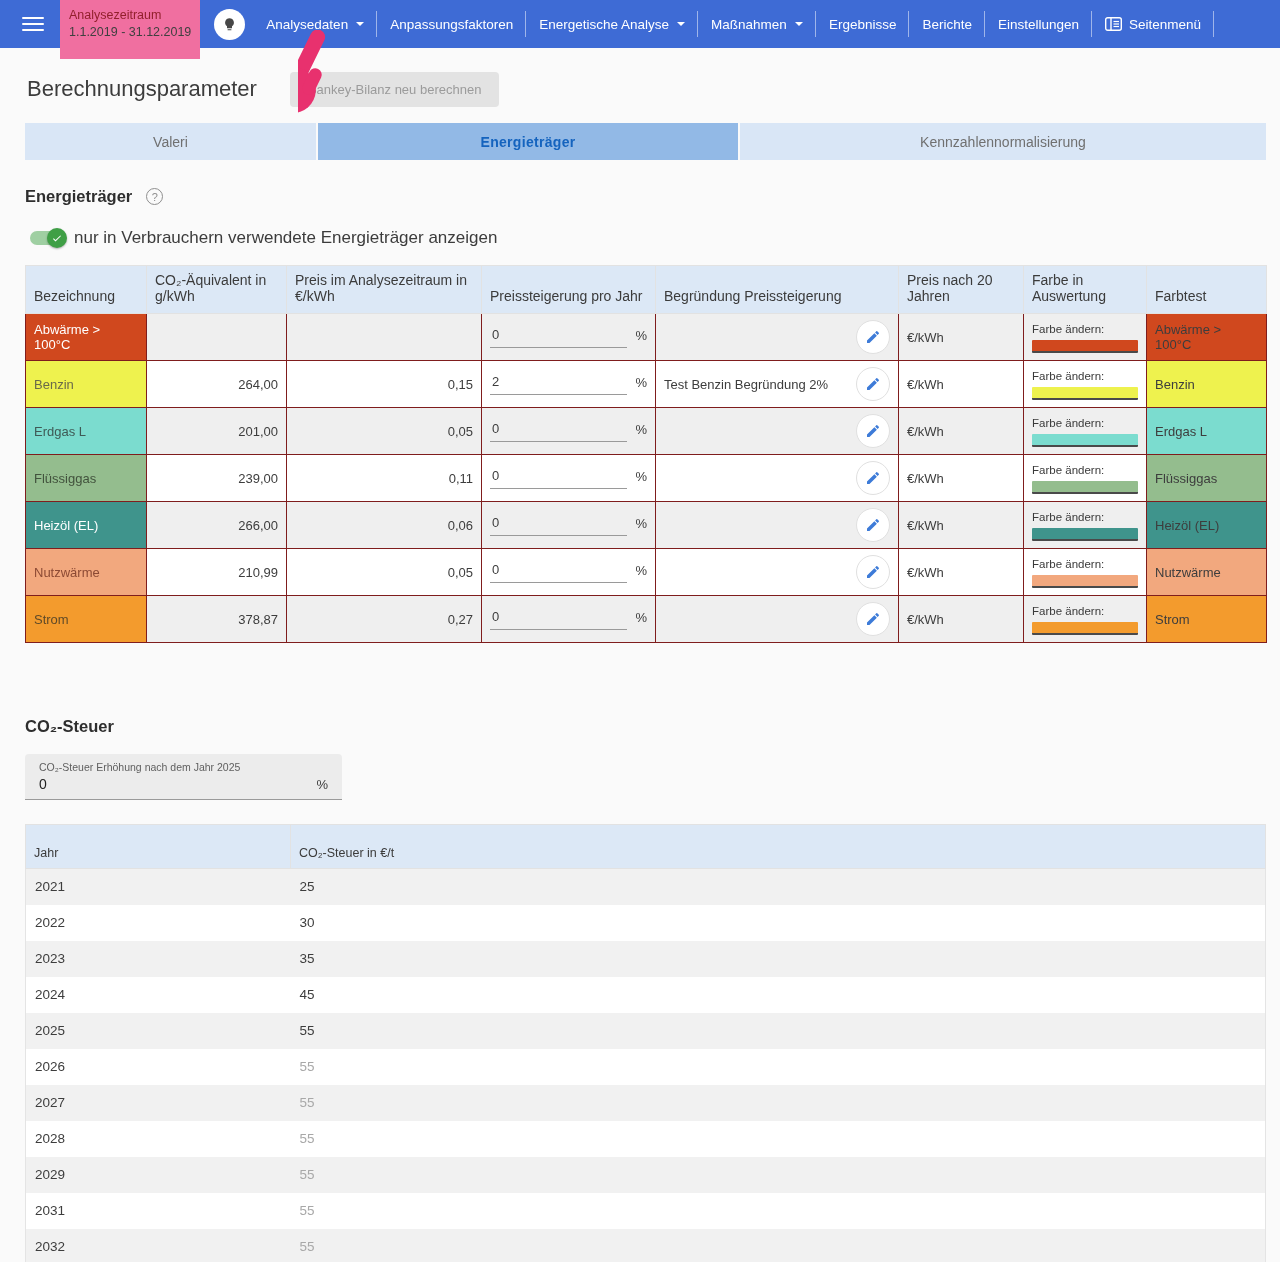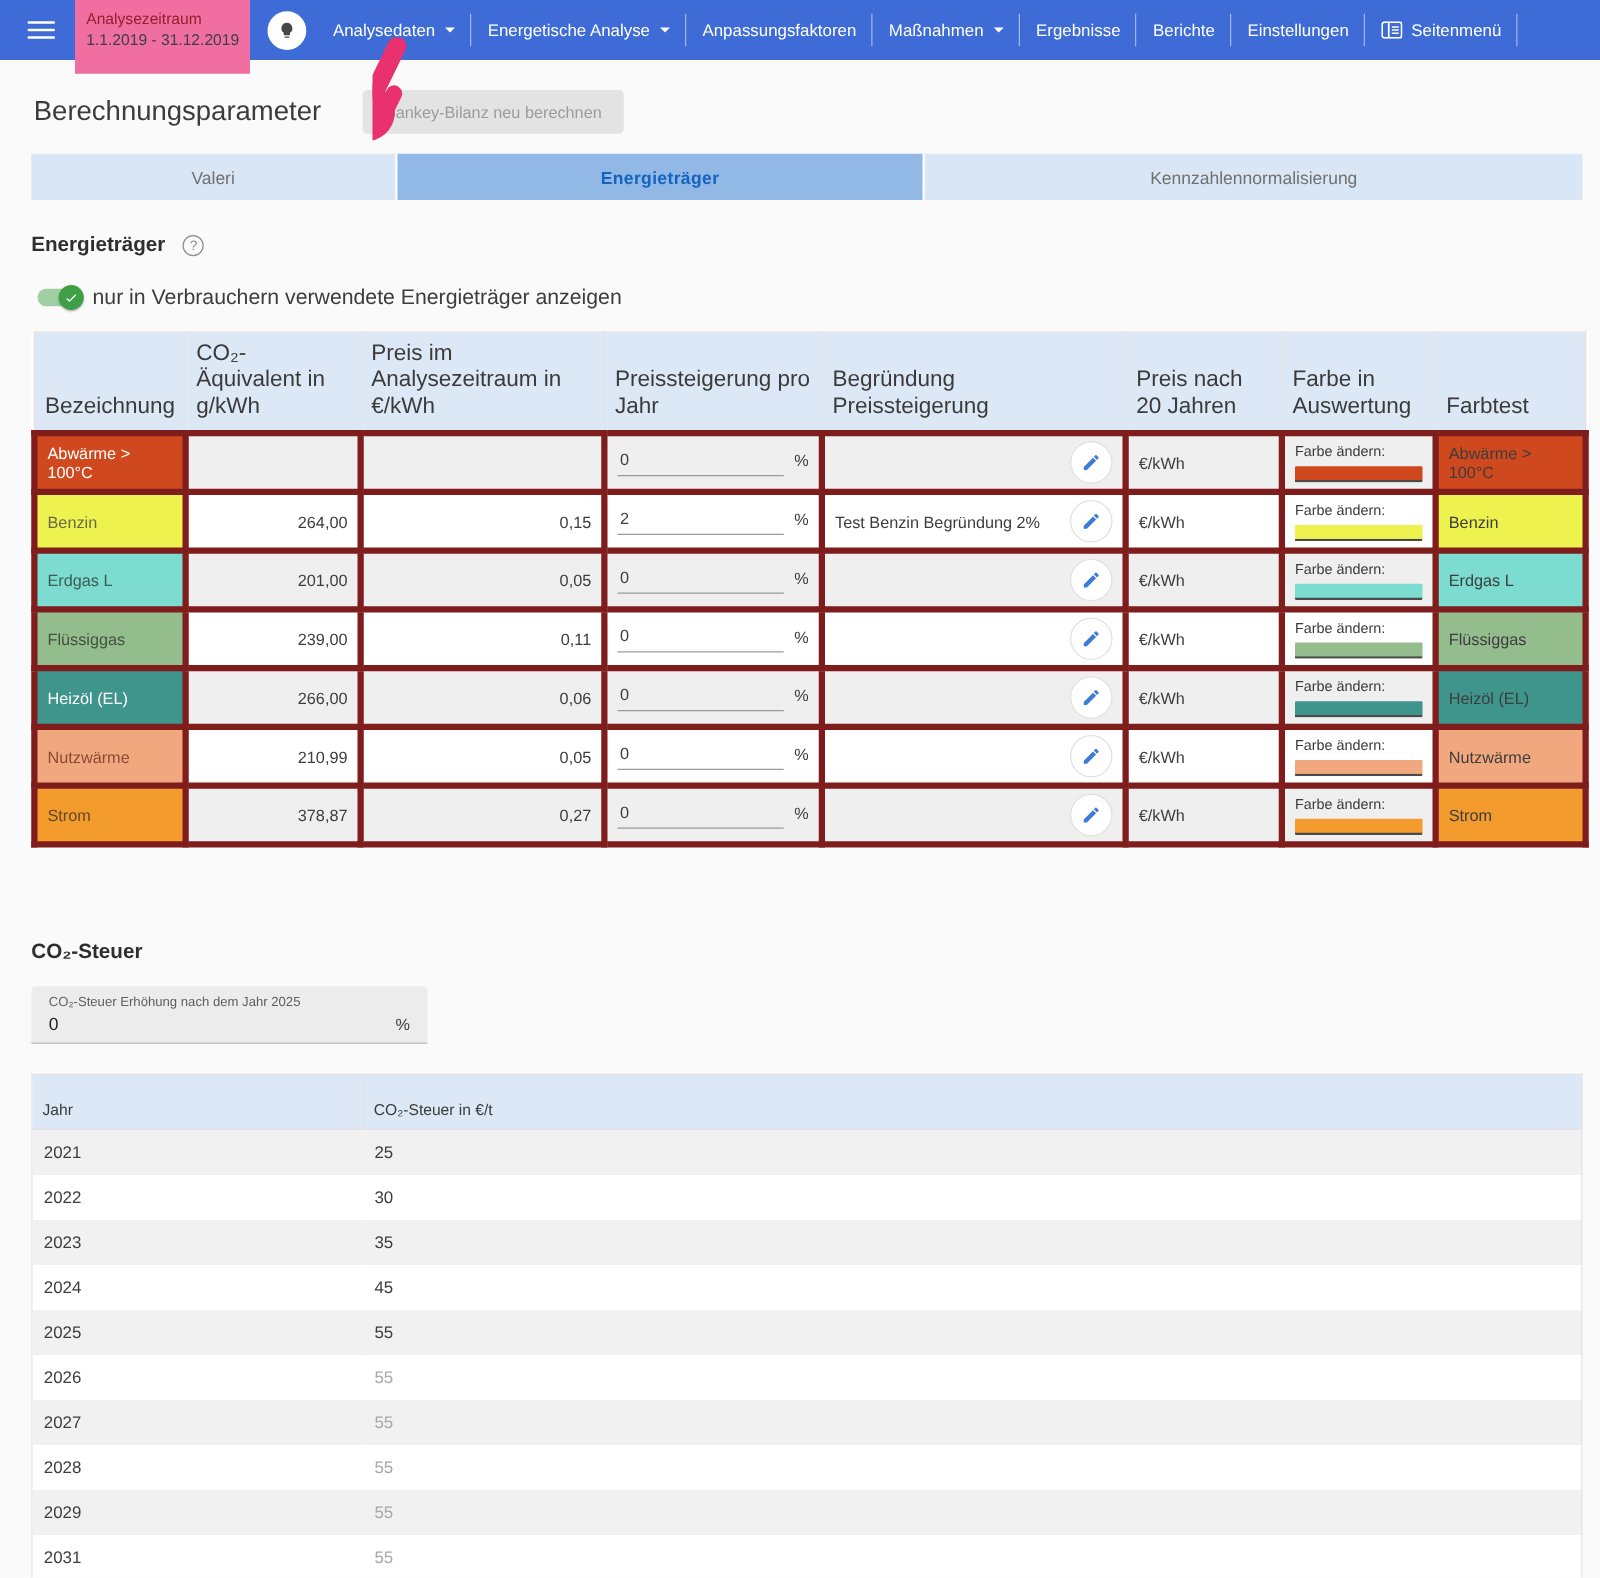--- a/index.html
+++ b/index.html
@@ -37,22 +37,22 @@
   .section-head{display:flex;align-items:center;margin:27px 0 0 25px;}
   h2{font-size:16.5px;font-weight:700;color:#2e2e2e;}
   .help-icon{margin-left:14px;width:17px;height:17px;border:1.5px solid #8f8f8f;border-radius:50%;color:#8f8f8f;font-size:11px;display:flex;align-items:center;justify-content:center;cursor:pointer;}
   .toggle-row{display:flex;align-items:center;gap:10px;margin:22px 0 0 30px;}
   .switch{width:34px;height:14px;border-radius:7px;background:#9fcfa2;position:relative;cursor:pointer;flex:0 0 auto;}
   .knob{position:absolute;right:-3px;top:-3px;width:20px;height:20px;border-radius:50%;background:#3f9f46;display:flex;align-items:center;justify-content:center;box-shadow:0 1px 2px rgba(0,0,0,.3);}
   .toggle-label{font-size:17px;color:#3c3c3c;}
 
   
   .carrier-table{border-collapse:collapse;table-layout:fixed;width:1241px;margin:17px 0 0 25px;background:#fff;}
-  .carrier-table th{background:#dce8f6;border:1px solid #e2e2e2;font-weight:400;font-size:18px;color:#3b3b3b;text-align:left;vertical-align:bottom;padding:6px 8px 9px;height:48px;}
-  .carrier-table td{border:5px solid #7f1d1d;padding:4px 8px;height:47px;font-size:13px;color:#3d3d3d;vertical-align:middle;margin-left:20px;}
+  .carrier-table th{background:#dce8f6;border:1px solid #e2e2e2;font-weight:400;font-size:14px;color:#3b3b3b;text-align:left;vertical-align:bottom;padding:6px 8px 9px;height:48px;}
+  .carrier-table td{border:1px solid #7f1d1d;padding:4px 8px;height:47px;font-size:13px;color:#3d3d3d;vertical-align:middle;margin-left:20px;}
   .carrier-table tbody tr:nth-child(odd) td.plain{background:#efefef;}
   td.num{text-align:right;}
   .inc-row{display:flex;align-items:flex-end;gap:8px;}
   .inc-line{flex:1;border-bottom:1px solid #9a9a9a;padding:0 0 5px 2px;cursor:text;}
   .pct{padding-bottom:5px;}
   .reason-row{display:flex;align-items:center;}
   .reason-text{flex:1;padding-right:8px;}
   .pencil-btn{width:34px;height:34px;border-radius:50%;border:1px solid #e0e0e0;background:#fff;display:flex;align-items:center;justify-content:center;cursor:pointer;flex:0 0 auto;}
   .farbe-label{font-size:11.5px;color:#3a3a3a;margin:1px 0 5px;}
   .swatch{height:13px;border-bottom:2px solid #4a4a4a;border-radius:1px;cursor:pointer;}
@@ -91,25 +91,25 @@
     <svg width="15" height="15" viewBox="0 0 24 24" fill="#474747">
       <path d="M9 21h6v-1.5H9V21zm3-19a7 7 0 0 0-4 12.74V18h8v-3.26A7 7 0 0 0 12 2z"></path>
     </svg>
   </div>
   <nav id="topnav">
       <div class="nav-item">
         <span>Analysedaten</span>
         <span class="caret"></span>
       </div>
       <div class="nav-item">
+        <span>Anpassungsfaktoren</span>
+      </div>
+      <div class="nav-item">
         <span>Energetische Analyse</span>
         <span class="caret"></span>
-      </div>
-      <div class="nav-item">
-        <span>Anpassungsfaktoren</span>
       </div>
       <div class="nav-item">
         <span>Maßnahmen</span>
         <span class="caret"></span>
       </div>
       <div class="nav-item">
         <span>Ergebnisse</span>
       </div>
       <div class="nav-item">
         <span>Berichte</span>

